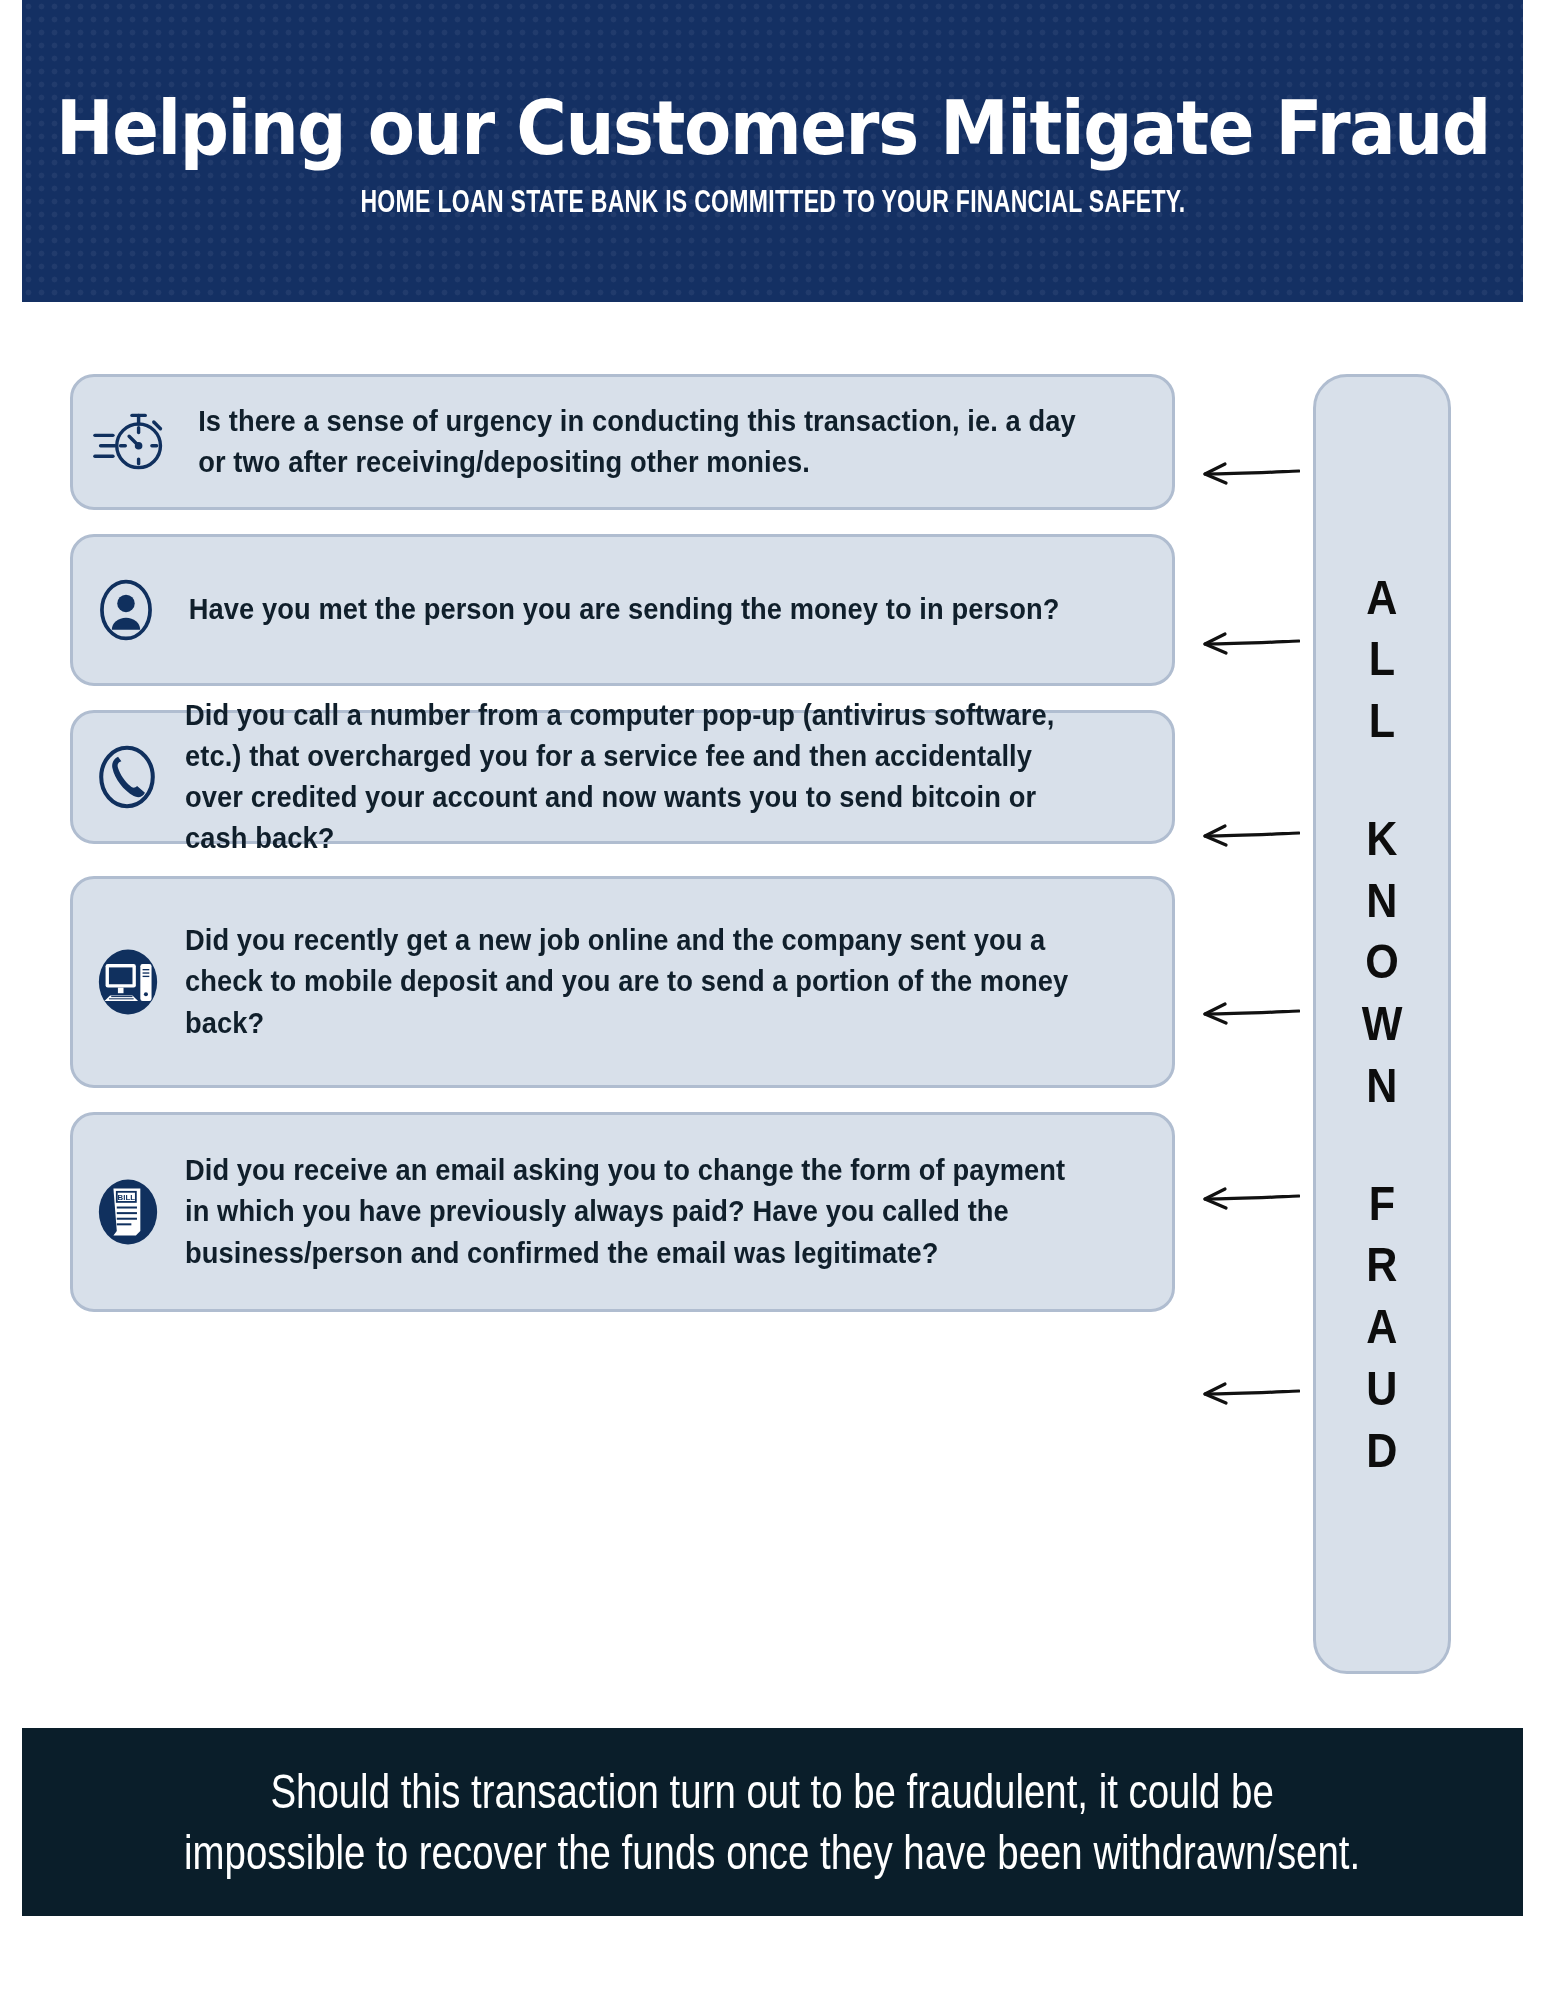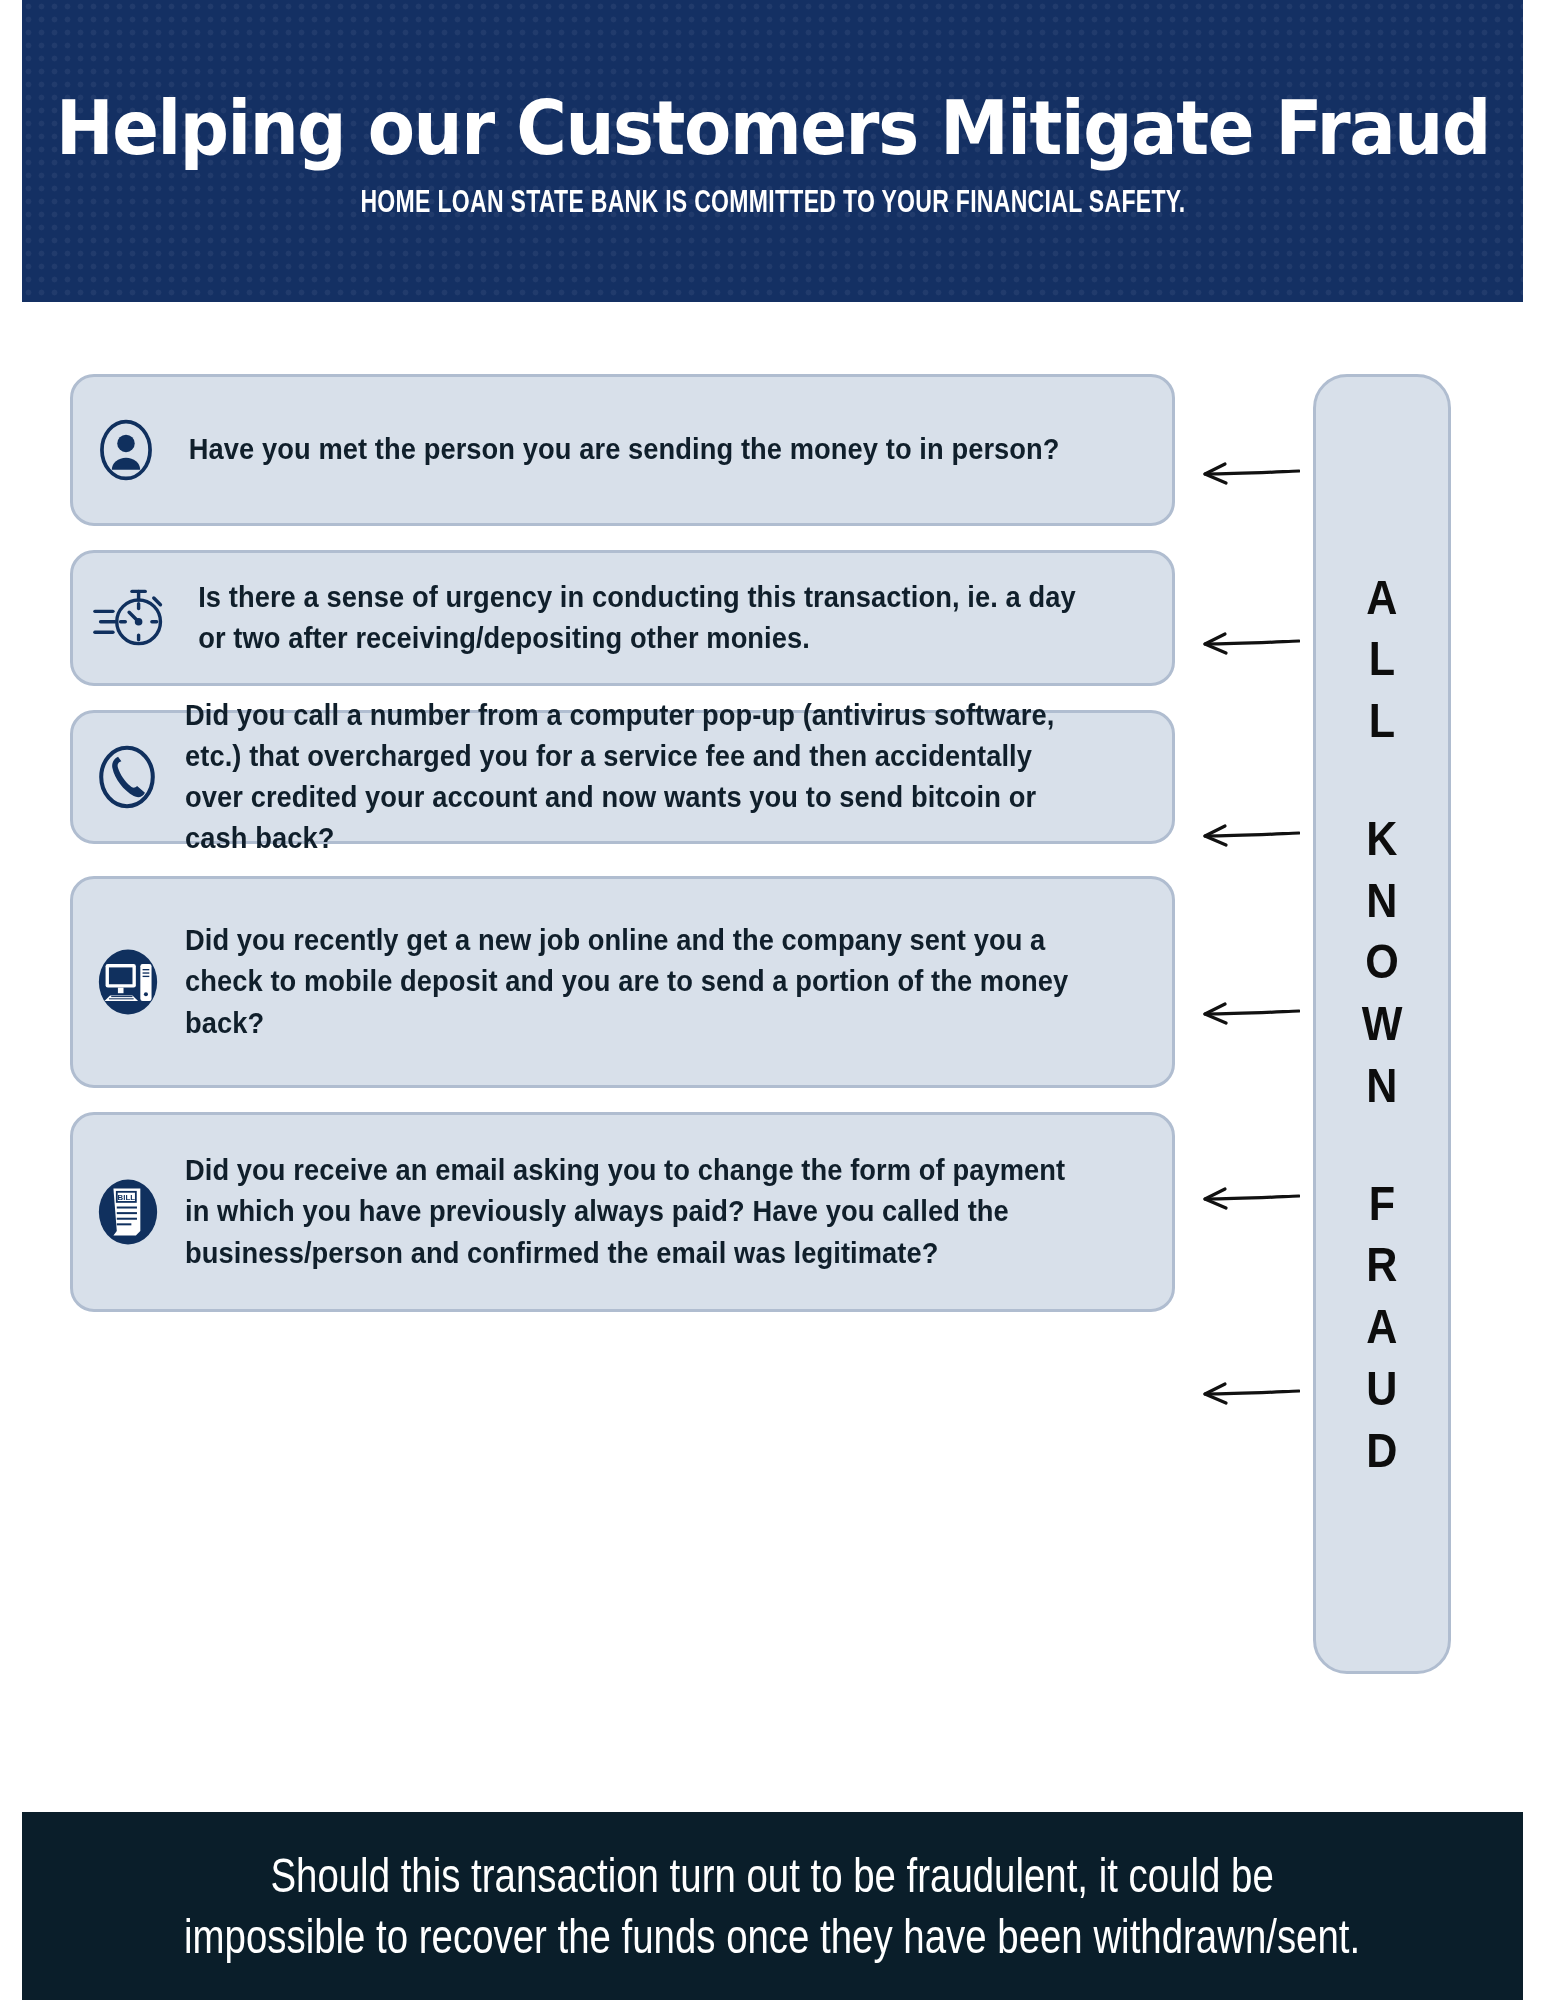--- a/index.html
+++ b/index.html
@@ -159,21 +159,21 @@
     font-size: 49px;
     line-height: 1.26;
     letter-spacing: 0.5px;
     transform: scaleX(0.88);
   }
 
   
   .footer {
     position: absolute;
     left: 22px;
-    top: 1812px;
+    top: 1728px;
     width: 1501px;
     height: 188px;
     background: #0a1e2a;
     display: flex;
     align-items: center;
     justify-content: center;
     box-sizing: border-box;
     padding: 0 10px;
   }
   .footer-text {
@@ -193,31 +193,20 @@
 <div class="header">
   <div class="header-inner">
     <div class="header-title">Helping our Customers Mitigate Fraud</div>
     <div class="header-subtitle">HOME LOAN STATE BANK IS COMMITTED TO YOUR FINANCIAL SAFETY.</div>
   </div>
 </div>
 
 <div class="body-area">
 
   <div class="cards-column">
-
-    <div class="card c1">
-      <div class="card-icon">
-        <svg width="70" height="70" viewBox="0 0 64 64">
-          <ellipse cx="32" cy="32" rx="22" ry="26" fill="none" stroke="#10305e" stroke-width="3.4"></ellipse>
-          <circle cx="32" cy="26" r="8" fill="#10305e"></circle>
-          <path d="M19 50 a13 11 0 0 1 26 0 z" fill="#10305e"></path>
-        </svg>
-      </div>
-      <div class="card-text">Have you met the person you are sending the money to in person?</div>
-    </div>
 
     <div class="card c2">
       <div class="card-icon">
         <svg width="80" height="76" viewBox="0 0 84 80">
           <g fill="none" stroke="#10305e" stroke-width="3.6" stroke-linecap="round">
             <circle cx="50" cy="44" r="23"></circle>
             <line x1="43" y1="12" x2="57" y2="12"></line>
             <line x1="50" y1="12" x2="50" y2="21"></line>
             <line x1="66" y1="19" x2="73" y2="26"></line>
             <line x1="50" y1="44" x2="40" y2="34"></line>
@@ -226,20 +215,31 @@
             <line x1="31" y1="44" x2="36" y2="44"></line>
             <line x1="64" y1="44" x2="69" y2="44"></line>
             <line x1="4" y1="33" x2="23" y2="33"></line>
             <line x1="10" y1="44" x2="25" y2="44"></line>
             <line x1="4" y1="55" x2="23" y2="55"></line>
           </g>
           <circle cx="50" cy="44" r="4" fill="#10305e"></circle>
         </svg>
       </div>
       <div class="card-text">Is there a sense of urgency in conducting this transaction, ie. a day or two after receiving/depositing other monies.</div>
+    </div>
+
+    <div class="card c1">
+      <div class="card-icon">
+        <svg width="70" height="70" viewBox="0 0 64 64">
+          <ellipse cx="32" cy="32" rx="22" ry="26" fill="none" stroke="#10305e" stroke-width="3.4"></ellipse>
+          <circle cx="32" cy="26" r="8" fill="#10305e"></circle>
+          <path d="M19 50 a13 11 0 0 1 26 0 z" fill="#10305e"></path>
+        </svg>
+      </div>
+      <div class="card-text">Have you met the person you are sending the money to in person?</div>
     </div>
 
 
     <div class="card c4">
       <div class="card-icon">
         <svg width="72" height="74" viewBox="0 0 64 66">
           <ellipse cx="32" cy="33" rx="23" ry="26" fill="none" stroke="#10305e" stroke-width="3.6"></ellipse>
           <path d="M24 15 c-4 2 -6 6 -5 10 c2 10 10 20 19 25 c4 2 8 1 10 -3 l-7 -6 c-2 2 -4 2 -6 0 c-5 -4 -9 -10 -11 -16 c-1 -3 0 -5 3 -6 z" fill="#10305e"></path>
         </svg>
       </div>

